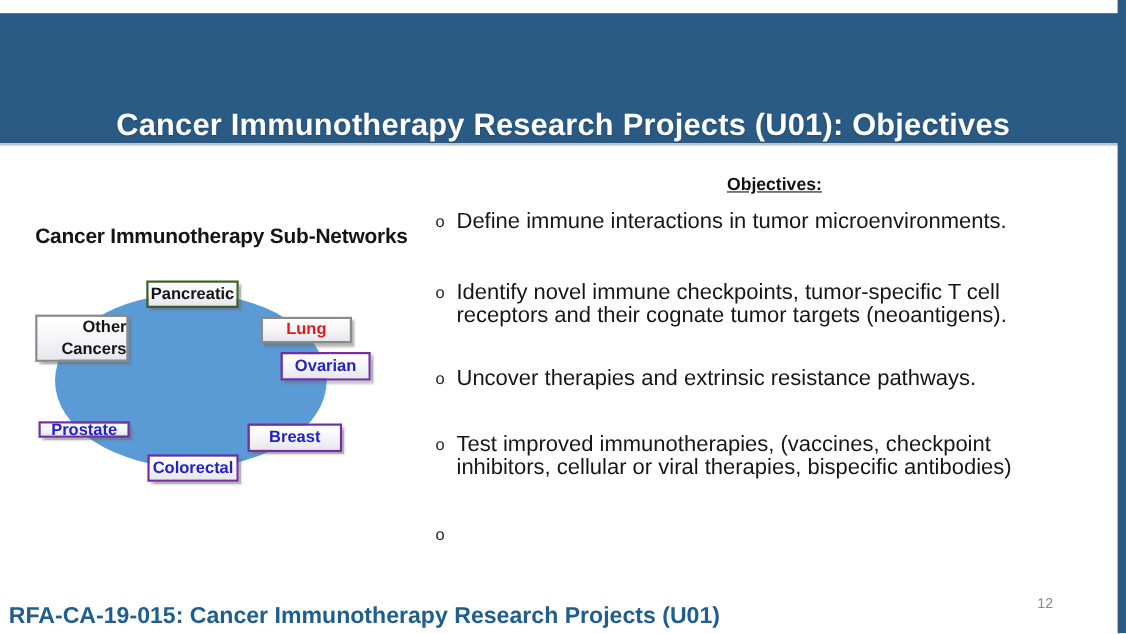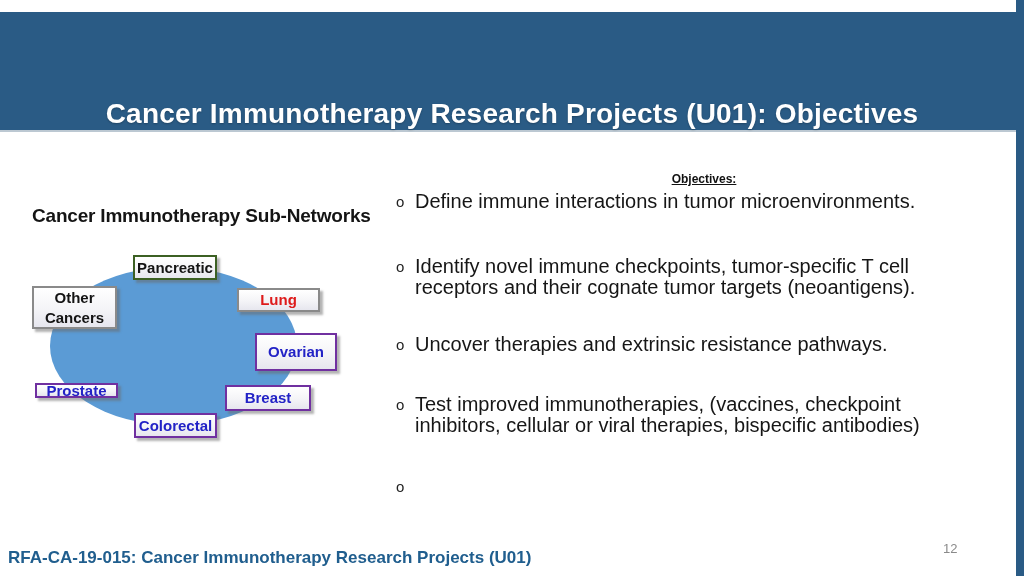--- a/index.html
+++ b/index.html
@@ -29,42 +29,42 @@
     border:2px solid #888;box-shadow:3px 3px 2px rgba(105,105,105,.5);
     box-sizing:border-box;white-space:pre-line;
   }
   .b-green{border-color:#3C6023;}
   .b-gray{border-color:#8a8a8a;}
   .b-purple{border-color:#7030A0;}
   .t-black{color:#141414;}
   .t-red{color:#DE1B1B;}
   .t-blue{color:#2222C6;}
   .n-pancreatic{left:133px;top:255px;width:84px;height:25px;}
-  .n-other{left:32px;top:286px;width:85px;height:43px;}
+  .n-other{left:32px;top:286px;width:85px;height:43px;text-align:right;}
   .n-lung{left:237px;top:288px;width:83px;height:24px;}
-  .n-ovarian{left:255px;top:333px;width:82px;height:38px;}
+  .n-ovarian{left:255px;top:320px;width:82px;height:26px;}
   .n-prostate{left:35px;top:383px;width:83px;height:15px;}
   .n-breast{left:225px;top:385px;width:86px;height:26px;}
   .n-colorectal{left:134px;top:413px;width:83px;height:25px;}
   
   .obj-heading{
     position:absolute;left:395px;top:160px;width:618px;text-align:center;
-    font-size:12px;font-weight:bold;color:#111;text-decoration:underline;margin-top:12px;
+    font-size:16px;font-weight:bold;color:#111;text-decoration:underline;
   }
   .bullet{position:absolute;left:396px;width:622px;display:flex;color:#161616;font-size:20px;line-height:21px;}
   .bullet .marker{flex:0 0 19px;width:19px;font-size:15px;line-height:21px;color:#222;}
   .bullet .btext{flex:1;}
   .bullet b{font-weight:bold;}
   .bul-1{top:191px;}
   .bul-2{top:256px;}
   .bul-3{top:334px;}
   .bul-4{top:394px;}
   .bul-5{top:476px;}
   
-  .footer{position:absolute;left:8px;top:548px;font-size:17px;font-weight:bold;color:#205E8E;white-space:nowrap;}
+  .footer{position:absolute;left:8px;top:548px;font-size:21px;font-weight:bold;color:#205E8E;white-space:nowrap;}
   .page-num{position:absolute;left:931px;top:541px;font-size:13px;color:#8a8a8a;margin-left:12px;}
 </style>
 </head>
 <body>
 
 <div class="slide">
 
   <div class="header">
     <div class="header-title">Cancer Immunotherapy Research Projects (U01): Objectives</div>
   </div>

